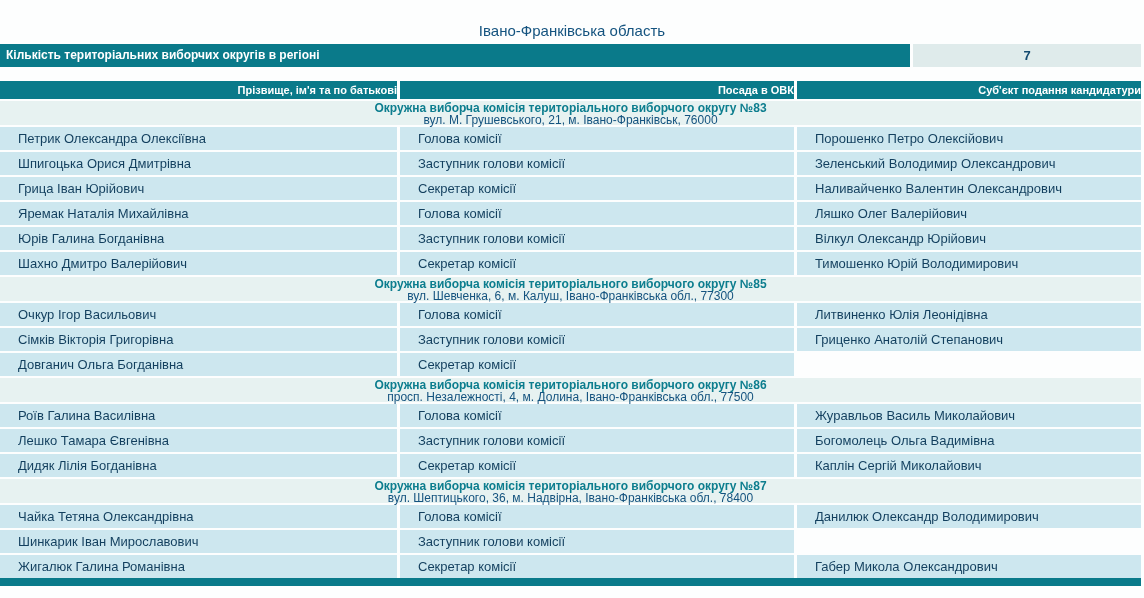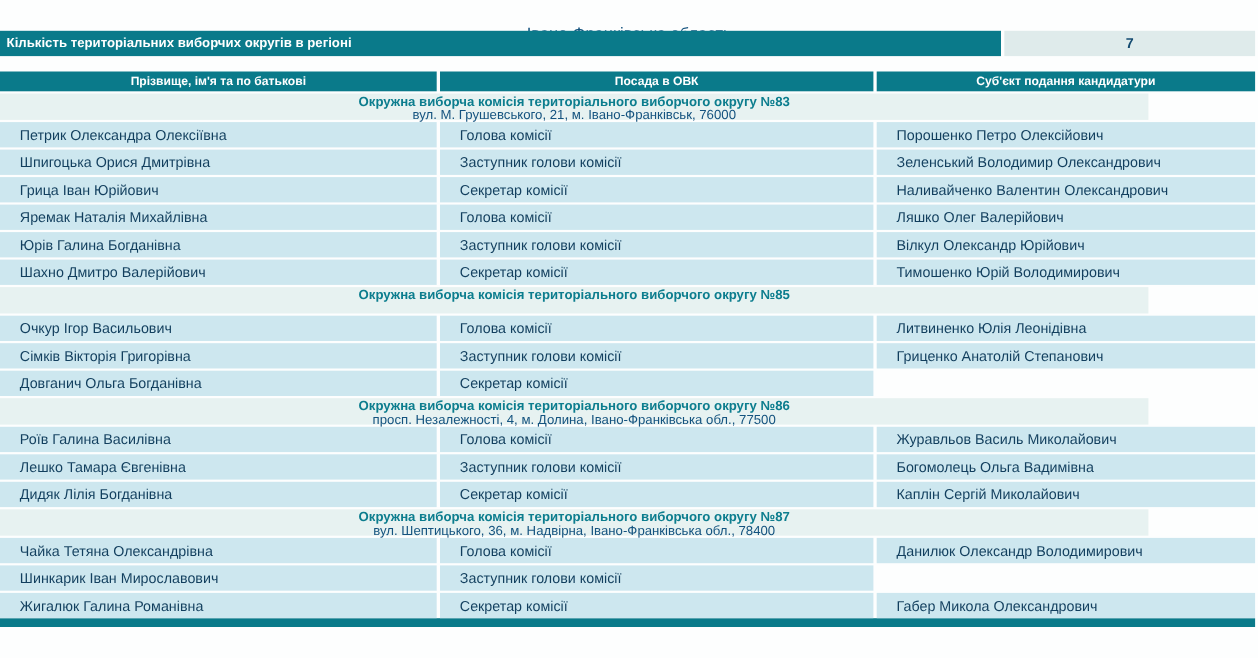--- a/index.html
+++ b/index.html
@@ -5,40 +5,40 @@
   html,body{margin:0;padding:0;}
   body{
     width:1144px;height:598px;overflow:hidden;background:#fdfefe;
     font-family:"Liberation Sans",sans-serif;
     -webkit-font-smoothing:antialiased;
   }
   .page-title{
     height:24px;box-sizing:border-box;padding-top:22px;
     text-align:center;font-size:15px;color:#14537f;
   }
-  .summary-bar{display:flex;margin-top:4px;height:23px;}
+  .summary-bar{display:flex;margin-top:20px;height:23px;}
   .summary-label{
     width:910px;box-sizing:border-box;background:var(--teal);
     color:#ffffff;font-weight:bold;font-size:12px;line-height:23px;
     padding-left:6px;white-space:nowrap;overflow:hidden;
   }
   .summary-value{
     width:228px;margin-left:3px;background:#dfebeb;
     color:#134a70;font-weight:bold;font-size:13px;text-align:center;line-height:23px;
   }
   .grid3{
     display:grid;grid-template-columns:397px 394px 344px;column-gap:3px;width:1141px;
   }
   .thead{margin-top:14px;}
   .hcell{
     background:var(--teal);color:#ffffff;font-weight:bold;font-size:11px;
-    text-align:center;height:18px;line-height:18px;white-space:nowrap;overflow:hidden;
+    text-align:right;height:18px;line-height:18px;white-space:nowrap;overflow:hidden;
   }
   .district-head{
-    margin-top:2px;width:1044px;height:24px;background:#e7f2f1;text-align:center;
+    margin-top:2px;width:1141px;height:24px;background:#e7f2f1;text-align:center;
   }
   .district-title{
     font-size:12px;line-height:12px;font-weight:bold;color:#0c7d8e;padding-top:1px;
   }
   .district-address{font-size:12px;line-height:12px;color:#14537f;text-align:center;}
   .trow{margin-top:2px;}
   .cell{
     background:#cde7ef;height:23px;line-height:23px;font-size:13px;color:#123f5e;
     box-sizing:border-box;padding-left:18px;white-space:nowrap;overflow:hidden;
   }
@@ -95,20 +95,21 @@
       </div>
       <div class="trow grid3">
         <div class="cell">Шахно Дмитро Валерійович</div>
         <div class="cell">Секретар комісії</div>
         <div class="cell">Тимошенко Юрій Володимирович</div>
       </div>
     </div>
     <div class="district">
       <div class="district-head">
         <div class="district-title">Окружна виборча комісія територіального виборчого округу №85</div>
+        <div class="district-address">вул. Шевченка, 6, м. Калуш, Івано-Франківська обл., 77300</div>
       </div>
       <div class="trow grid3">
         <div class="cell">Очкур Ігор Васильович</div>
         <div class="cell">Голова комісії</div>
         <div class="cell">Литвиненко Юлія Леонідівна</div>
       </div>
       <div class="trow grid3">
         <div class="cell">Сімків Вікторія Григорівна</div>
         <div class="cell">Заступник голови комісії</div>
         <div class="cell">Гриценко Анатолій Степанович</div>

